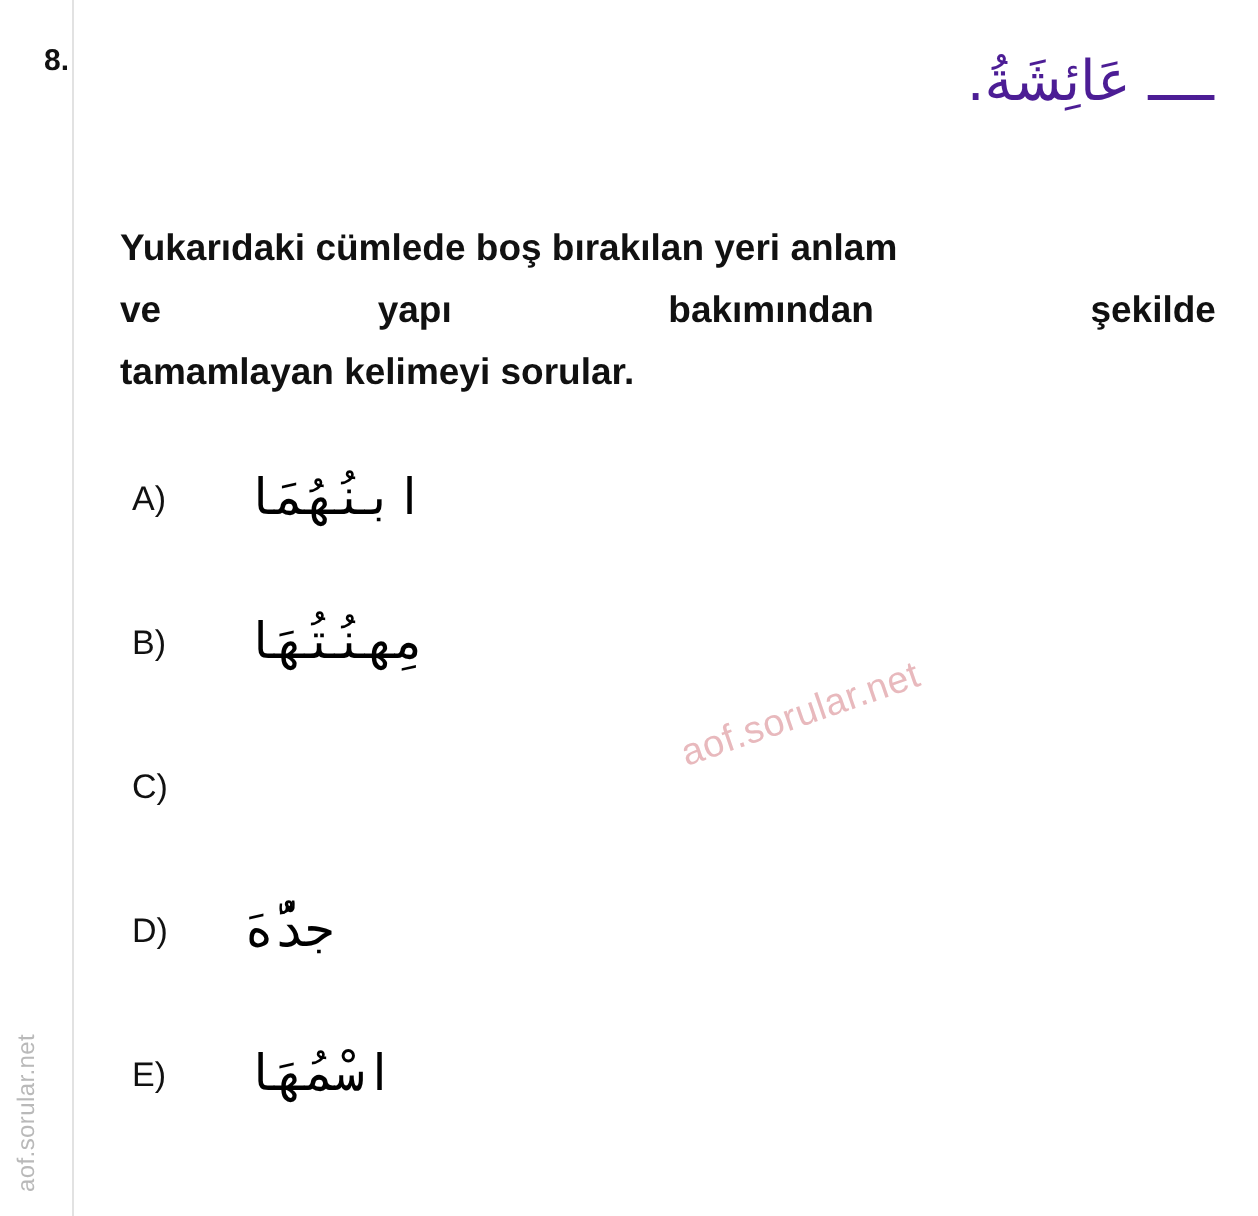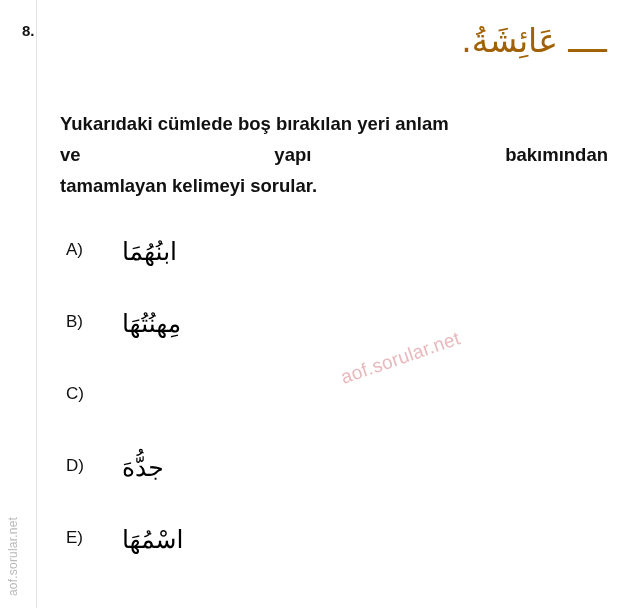--- a/index.html
+++ b/index.html
@@ -57,23 +57,23 @@
 
   
   .stem-arabic {
     position: absolute;
     right: 22px;
     top: 18px;
     width: 520px;
     text-align: right;
     direction: rtl;
     font-family: "DejaVu Sans", sans-serif;
-    font-size: 33px;
+    font-size: 28px;
     line-height: 46px;
-    color: #a16207;
+    color: #4c1d95;
     white-space: nowrap;
   }
 
   
   .prompt {
     position: absolute;
     left: 60px;
     top: 108px;
     width: 548px;
     font-size: 18.5px;
@@ -107,21 +107,21 @@
     left: 6px;
     top: 18px;
     font-size: 17px;
     color: #111111;
   }
   .option .arabic {
     position: absolute;
     left: 62px;
     top: 0;
     direction: rtl;
-    font-family: Liberation Sans, sans-serif;
+    font-family: Liberation Mono, monospace;
     font-size: 25px;
     line-height: 58px;
     color: #000000;
     white-space: nowrap;
   }
 
   
   .watermark-diagonal {
     position: absolute;
     left: 338px;
@@ -146,20 +146,21 @@
   <div class="q-number">8.</div>
 
   <div class="stem-arabic">ــــ عَائِشَةُ.</div>
 
   <div class="prompt">
     <span class="line">Yukarıdaki cümlede boş bırakılan yeri anlam</span>
     <span class="line justified">
       <span>ve</span>
       <span>yapı</span>
       <span>bakımından</span>
+      <span>şekilde</span>
     </span>
     <span class="line">tamamlayan kelimeyi sorular.</span>
   </div>
 
   <div class="options">
 
     <div class="option">
       <span class="letter">A)</span>
       <span class="arabic">ابنُهُمَا</span>
     </div>

